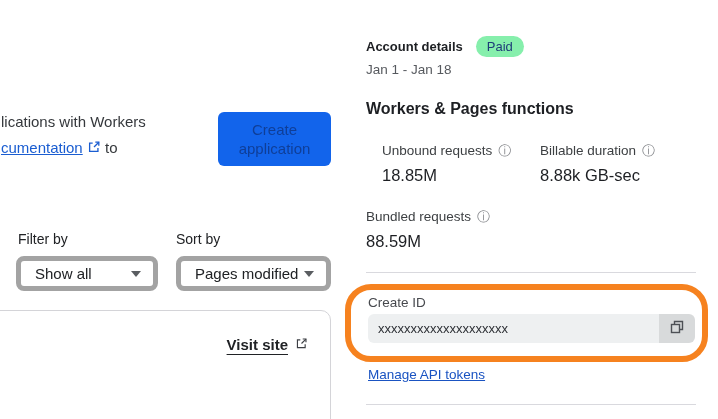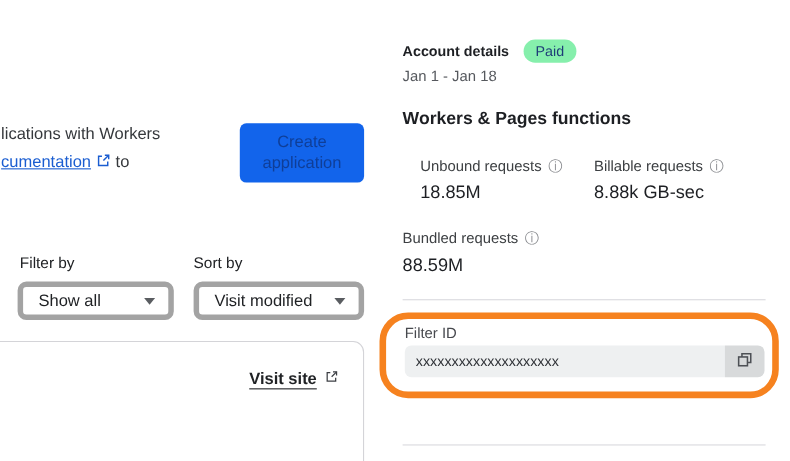--- a/index.html
+++ b/index.html
@@ -92,21 +92,21 @@
 <button class="abs create-btn">Create application</button>
 
 <div class="abs ctl-label filter-label">Filter by</div>
 <div class="abs select select-filter">
   <span>Show all</span>
   <span class="caret"></span>
 </div>
 
 <div class="abs ctl-label sort-label">Sort by</div>
 <div class="abs select select-sort">
-  <span>Visit modified</span>
+  <span>Pages modified</span>
   <span class="caret"></span>
 </div>
 
 <div class="abs card">
   <a class="visit">
     <span class="vtxt">Visit site</span>
     <span><svg width="13" height="13" viewBox="0 0 16 16">
           <path d="M6.5 3.5 H3 v9.5 h9.5 V9" fill="none" stroke="#3c3f44" stroke-width="1.4"></path>
           <path d="M9.5 2.5 h4 v4" fill="none" stroke="#3c3f44" stroke-width="1.4"></path>
           <path d="M13.5 2.5 L8 8" fill="none" stroke="#3c3f44" stroke-width="1.4"></path>
@@ -128,45 +128,46 @@
   <div class="m1">
     <div class="metric-label">
       <span>Unbound requests</span>
       <span class="info">ⓘ</span>
     </div>
     <div class="metric-value">18.85M</div>
   </div>
 
   <div class="m2">
     <div class="metric-label">
-      <span>Billable requests</span>
+      <span>Billable duration</span>
       <span class="info">ⓘ</span>
     </div>
     <div class="metric-value">8.88k GB-sec</div>
   </div>
 
   <div class="m3">
     <div class="metric-label">
       <span>Bundled requests</span>
       <span class="info">ⓘ</span>
     </div>
     <div class="metric-value">88.59M</div>
   </div>
 
   <div class="divider div1"></div>
 
-  <div class="acct-id-label">Filter ID</div>
+  <div class="acct-id-label">Create ID</div>
 
   <div class="id-group">
     <input class="id-input" readonly="" value="xxxxxxxxxxxxxxxxxxxx" style="">
     <button class="copy-btn">
       <span><svg width="16" height="16" viewBox="0 0 16 16">
             <path d="M5.5 5.5 V2.5 h8 v8 h-3" fill="none" stroke="#4d5055" stroke-width="1.4"></path>
             <rect x="2.5" y="5.5" width="8" height="8" fill="#d8dadb" stroke="#4d5055" stroke-width="1.4"></rect>
           </svg></span>
     </button>
   </div>
 
+  <a class="manage">Manage API tokens</a>
 
   <div class="divider div2"></div>
 </div>
 
 <div class="abs annotation"></div>
 
 </body></html>

